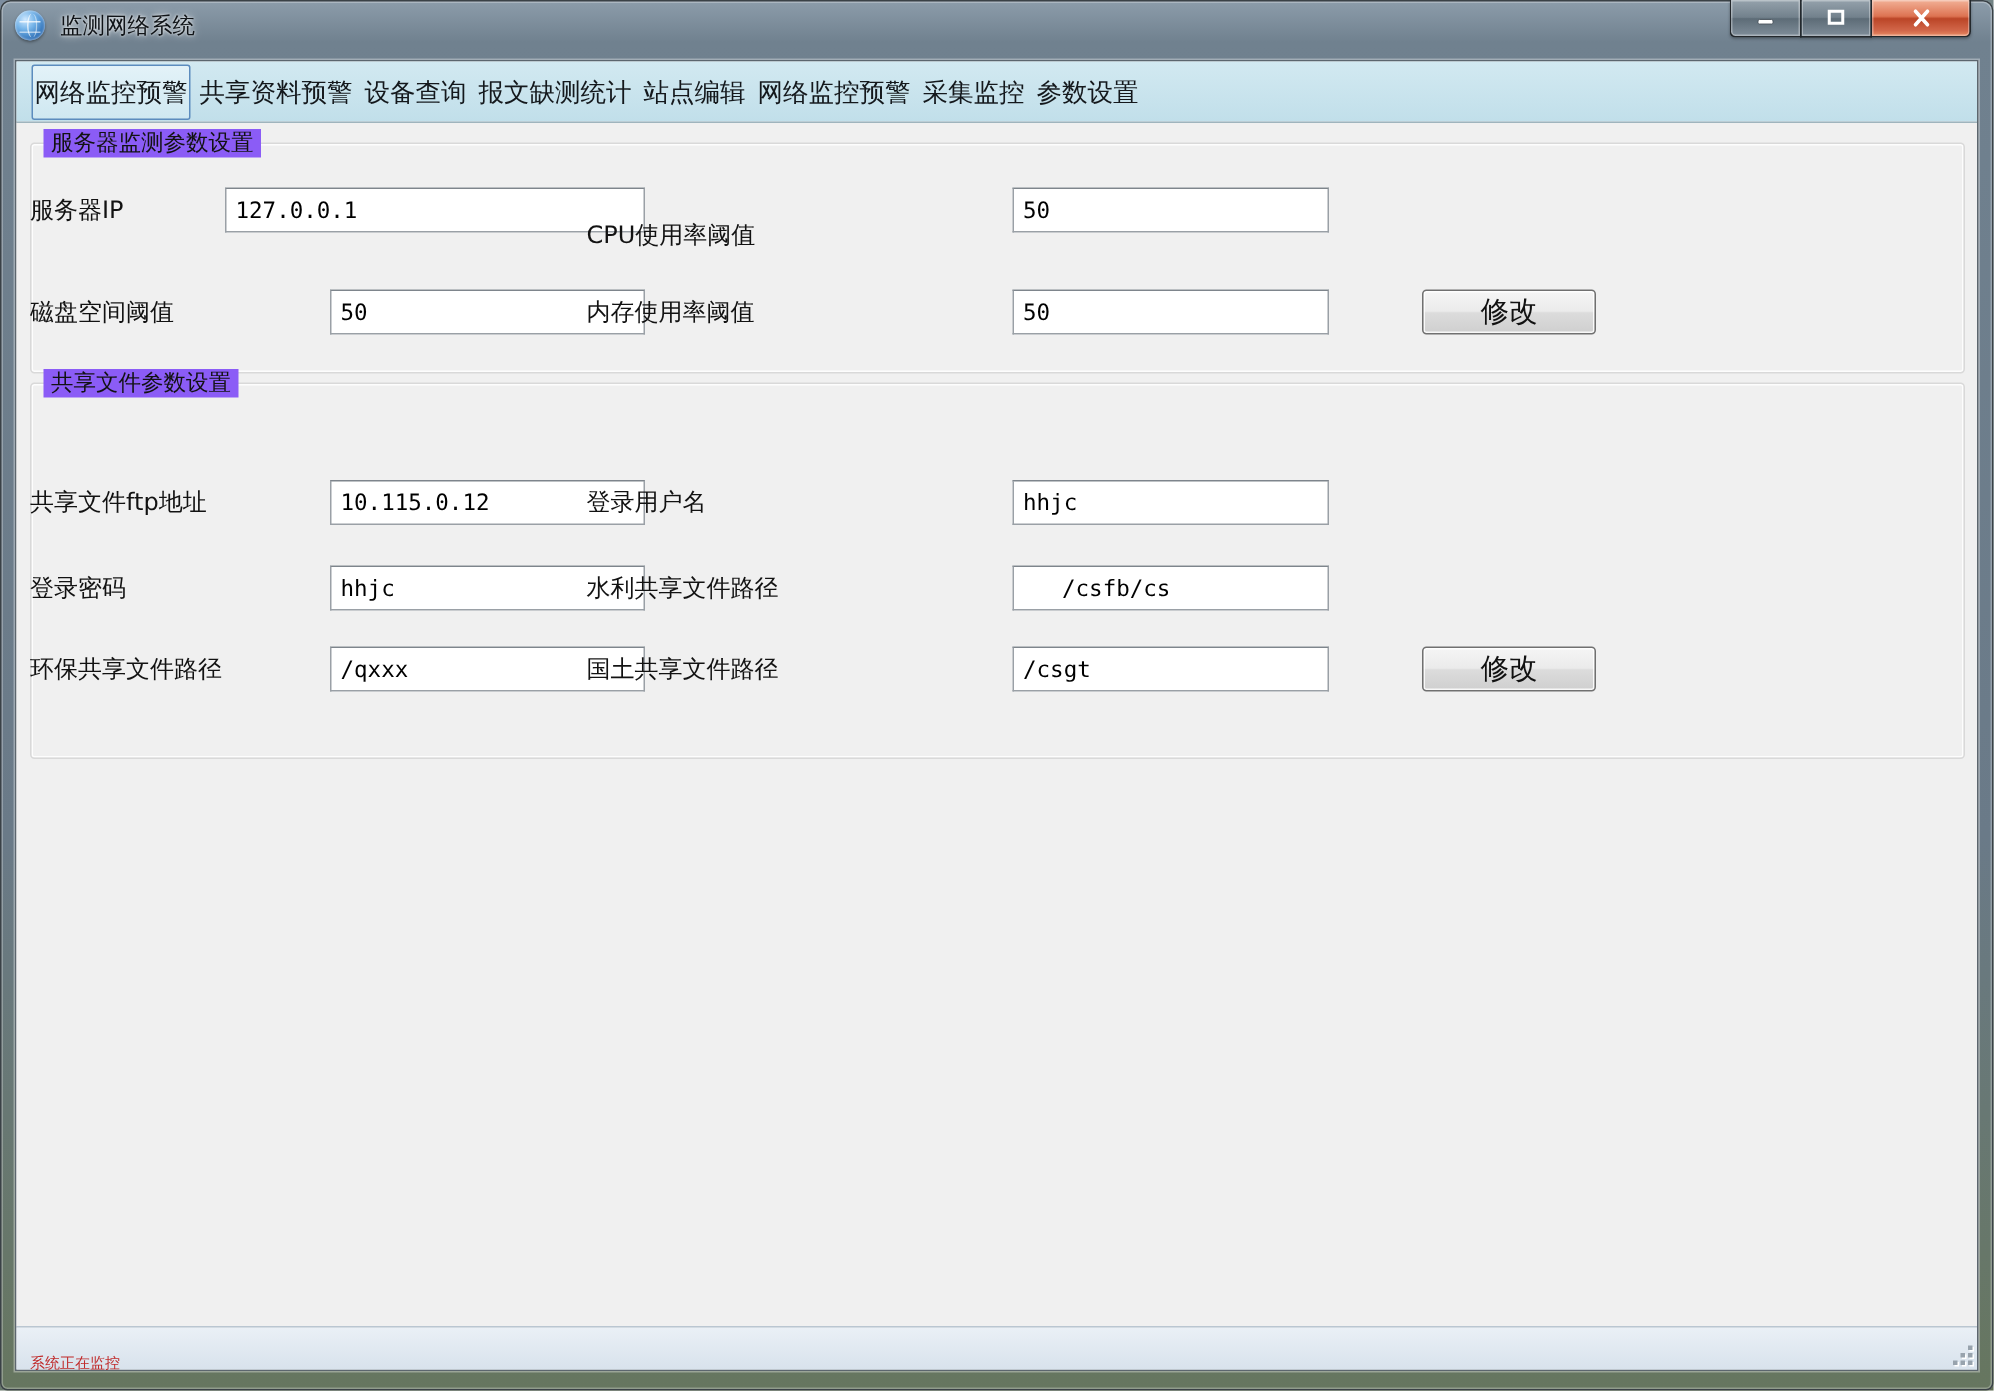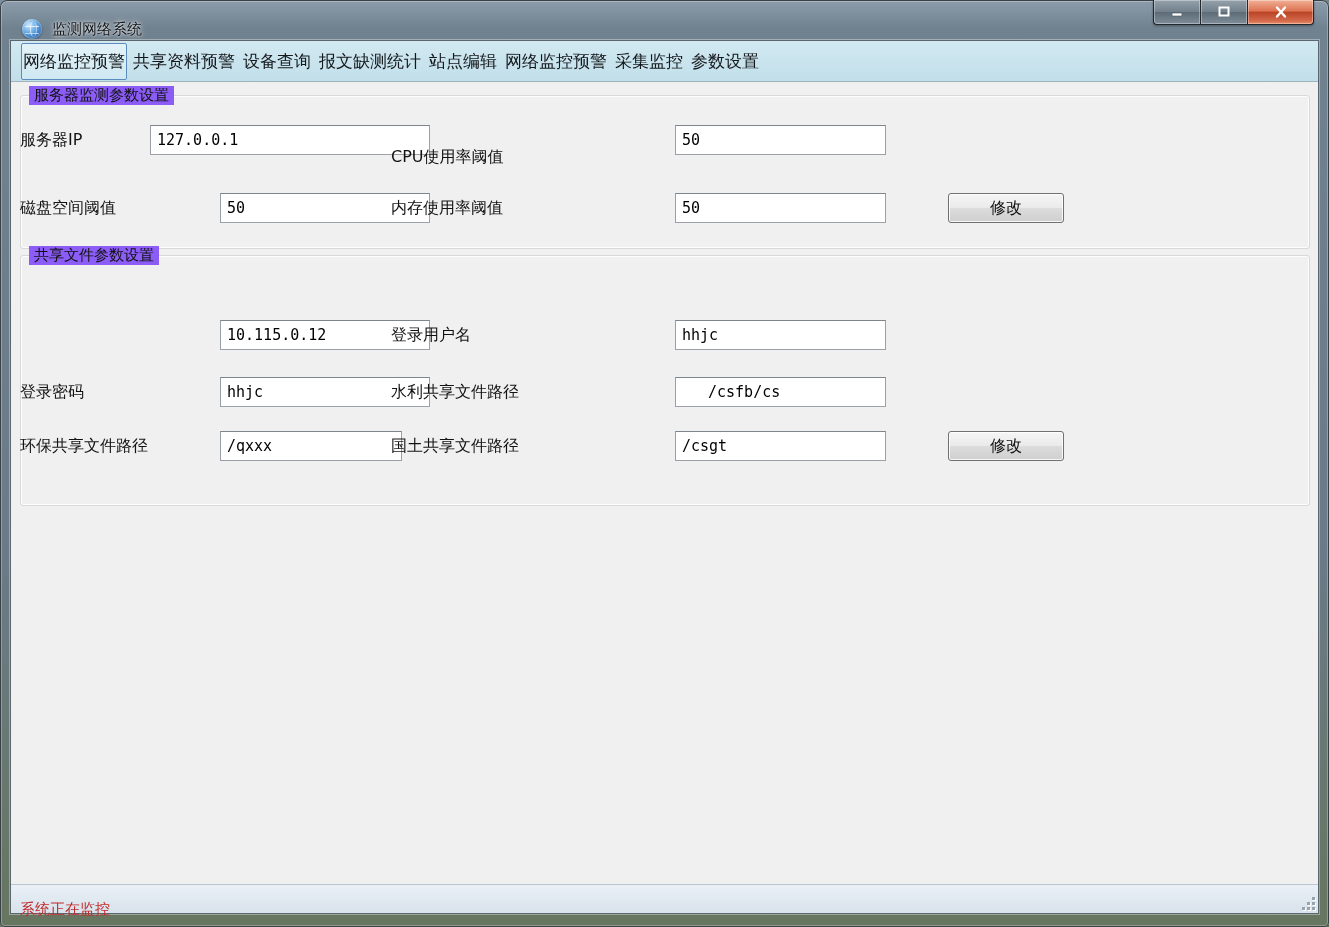--- a/index.html
+++ b/index.html
@@ -10,22 +10,22 @@
   }
   .window{
     position:absolute;left:0;top:0;width:1329px;height:927px;
     border-radius:7px 7px 5px 5px;
     background:linear-gradient(#8d9dab,#70818f 28px,#6a7a88 60%,#66765f 100%);
     box-shadow:inset 0 0 0 1px #3a4146, inset 0 0 0 2px rgba(255,255,255,.28);
     box-sizing:border-box;
   }
   
   .titlebar{
-    position:absolute;left:0;top:12px;right:0;height:34px;
-    display:flex;align-items:center;padding-left:22px;box-sizing:border-box;
+    position:absolute;left:0;top:0;right:0;height:34px;
+    display:flex;align-items:center;padding-left:10px;box-sizing:border-box;
   }
   .app-icon{width:20px;height:20px;border-radius:50%;
     background:radial-gradient(circle at 34% 30%, #cfe9ff 0%, #74b3e8 35%, #2b6cb4 75%, #1c4c86 100%);
     box-shadow:inset 0 0 2px rgba(255,255,255,.8), 0 1px 2px rgba(0,0,0,.4);
     position:relative;flex:0 0 auto;}
   .app-icon:before{content:"";position:absolute;left:3px;top:7px;width:14px;height:6px;
     border-top:1px solid rgba(255,255,255,.75);border-bottom:1px solid rgba(255,255,255,.55);}
   .app-icon:after{content:"";position:absolute;left:8px;top:2px;width:5px;height:16px;
     border-left:1px solid rgba(255,255,255,.7);border-right:1px solid rgba(255,255,255,.5);border-radius:50%;}
   .title-text{margin-left:10px;font-size:15px;color:#101418;
@@ -55,21 +55,21 @@
   }
   .tab{font-size:17px;color:#14181c;padding:6px 1px;cursor:default;
     border:1px solid transparent;border-radius:2px;white-space:nowrap;}
   .tab.selected{border:1px solid #5c8cbe;background:linear-gradient(#e3f2f8,#cfe8f1);}
   .content{flex:1 1 auto;position:relative;background:#f0f0f0;}
   .statusbar{
     height:28px;flex:0 0 auto;position:relative;
     background:linear-gradient(#eaf0f6,#d8e2ec);
     border-top:1px solid #bac6d1;display:flex;align-items:center;padding-left:9px;
   }
-  .status-text{font-size:15px;color:#c02b2b;margin-top:20px;}
+  .status-text{font-size:10px;color:#c02b2b;margin-top:20px;}
   .grip{position:absolute;right:3px;bottom:3px;width:13px;height:13px;}
   .grip i{position:absolute;width:3px;height:3px;background:#98a3ad;
     box-shadow:1px 1px 0 #fff;}
   .grip i:nth-child(1){right:0;bottom:0;}
   .grip i:nth-child(2){right:5px;bottom:0;}
   .grip i:nth-child(3){right:10px;bottom:0;}
   .grip i:nth-child(4){right:0;bottom:5px;}
   .grip i:nth-child(5){right:5px;bottom:5px;}
   .grip i:nth-child(6){right:0;bottom:10px;}
   
@@ -77,21 +77,21 @@
     box-shadow:inset 0 0 0 1px #fdfdfd;}
   .groupbox .gtitle{position:absolute;top:-10px;left:8px;background:#8b5cf6;
     padding:0 5px;font-size:15px;color:#121212;white-space:nowrap;}
   .flabel{position:absolute;font-size:16px;color:#121212;text-align:left;
     height:30px;line-height:30px;white-space:nowrap;}
   .fin{position:absolute;height:30px;box-sizing:border-box;
     border:1px solid #9aa0a6;border-top-color:#7e858c;background:#fff;
     font-family:"DejaVu Sans Mono","Liberation Mono",monospace;
     font-size:15px;color:#000;padding:0 6px;outline:none;}
   .btn{position:absolute;width:116px;height:30px;box-sizing:border-box;
-    border:1px solid #707070;border-radius:3px;font-size:16px;color:#111;
+    border:1px solid #707070;border-radius:3px;font-size:19px;color:#111;
     background:linear-gradient(#f5f5f5,#ebebeb 48%,#dcdcdc 52%,#cfcfcf);
     box-shadow:inset 0 0 0 1px rgba(255,255,255,.85);
     display:flex;align-items:center;justify-content:center;cursor:default;}
 </style>
 </head>
 <body>
 
 <div class="window">
 
   <div class="titlebar">
@@ -142,31 +142,32 @@
 
       <div class="flabel" style="left:9px;top:111px;width:187px;">磁盘空间阈值</div>
       <input class="fin" style="left: 209px; top: 111px; width: 210px;" value="50">
       <div class="flabel" style="left:380px;top:111px;width:272px;">内存使用率阈值</div>
       <input class="fin" style="left: 664px; top: 111px; width: 211px;" value="50">
       <div class="btn" style="left:937px;top:111px;">修改</div>
 
       <div class="groupbox" style="left:9px;top:173px;width:1288px;height:249px;">
         <span class="gtitle">共享文件参数设置</span>
       </div>
+      <div class="flabel" style="left:9px;top:238px;width:187px;">共享文件ftp地址</div>
       <input class="fin" style="left: 209px; top: 238px; width: 210px;" value="10.115.0.12">
       <div class="flabel" style="left:380px;top:238px;width:272px;">登录用户名</div>
       <input class="fin" style="left: 664px; top: 238px; width: 211px;" value="hhjc">
 
       <div class="flabel" style="left:9px;top:295px;width:187px;">登录密码</div>
       <input class="fin" style="left: 209px; top: 295px; width: 210px;" value="hhjc">
       <div class="flabel" style="left:380px;top:295px;width:272px;">水利共享文件路径</div>
       <input class="fin" style="left: 664px; top: 295px; width: 211px; padding-left: 32px;" value="/csfb/cs">
 
       <div class="flabel" style="left:9px;top:349px;width:187px;">环保共享文件路径</div>
-      <input class="fin" style="left: 209px; top: 349px; width: 182px;" value="/qxxx">
+      <input class="fin" style="left: 209px; top: 349px; width: 210px;" value="/qxxx">
       <div class="flabel" style="left:380px;top:349px;width:272px;">国土共享文件路径</div>
       <input class="fin" style="left: 664px; top: 349px; width: 211px;" value="/csgt">
       <div class="btn" style="left:937px;top:349px;">修改</div>
 
     </div>
 
     <div class="statusbar">
       <span class="status-text">系统正在监控</span>
       <div class="grip">
           <i></i>

